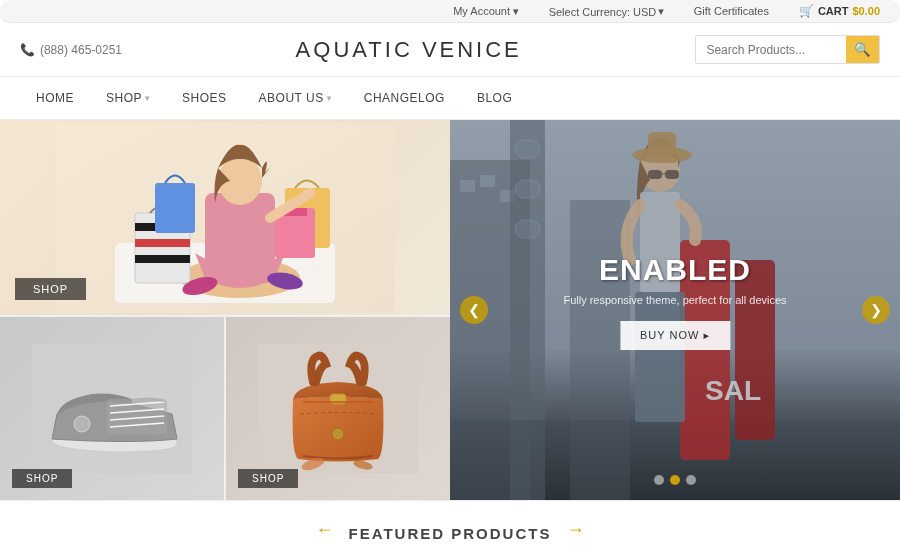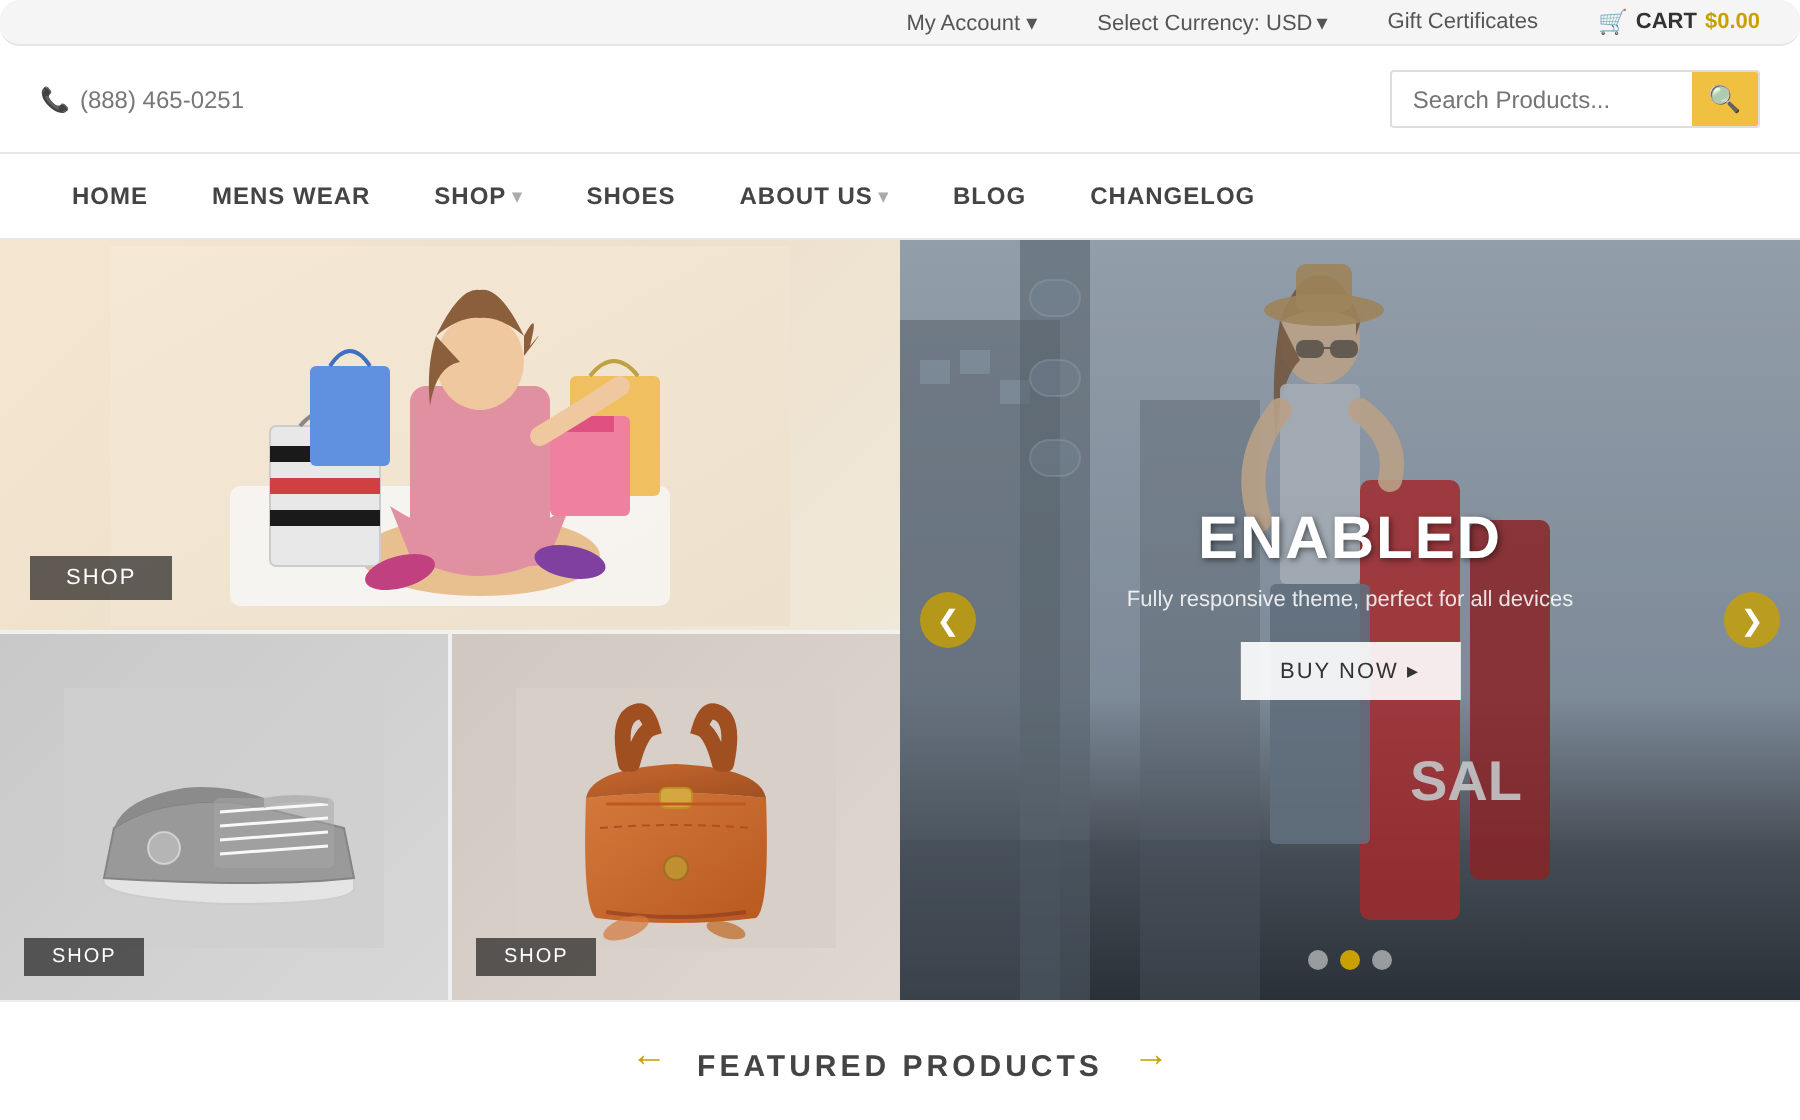--- a/index.html
+++ b/index.html
@@ -47,21 +47,21 @@
     .nav-item {
       padding: 14px 16px;
       font-size: 12px;
       color: #444;
       text-transform: uppercase;
       letter-spacing: 0.5px;
       cursor: pointer;
       display: flex;
       align-items: center;
       gap: 3px;
-      font-weight: 700;
+      font-weight: 400;
     }
     .nav-item .dropdown-arrow { font-size: 9px; color: #aaa; }
 
     
     .main-content {
       display: flex;
       height: 380px;
     }
 
     
@@ -323,51 +323,49 @@
     <span style="font-weight:bold;color:#333;font-size:11px;">CART</span>
     <span style="color:#c8a000;font-weight:bold;font-size:11px;">$0.00</span>
   </div>
 </div>
 
 <div class="header">
   <div class="header-phone">
     <span class="phone-icon">📞</span>
     <span>(888) 465-0251</span>
   </div>
+  <div class="header-logo">AQUATIC VENICE</div>
   <div class="header-search">
     <input type="text" placeholder="Search Products..." style="">
     <button>
       <span>🔍</span>
     </button>
   </div>
 </div>
 
 <nav class="nav">
   <div class="nav-item">
     <span>HOME</span>
   </div>
   <div class="nav-item">
-    <span>MENS WEAR</span>
-  </div>
-  <div class="nav-item">
     <span>SHOP</span>
     <span class="dropdown-arrow">▾</span>
   </div>
   <div class="nav-item">
     <span>SHOES</span>
   </div>
   <div class="nav-item">
     <span>ABOUT US</span>
     <span class="dropdown-arrow">▾</span>
   </div>
   <div class="nav-item">
+    <span>CHANGELOG</span>
+  </div>
+  <div class="nav-item">
     <span>BLOG</span>
-  </div>
-  <div class="nav-item">
-    <span>CHANGELOG</span>
   </div>
 </nav>
 
 <div class="main-content">
 
   <div class="left-panel">
 
     <div class="left-top">
       <div class="shopping-woman-img">
 

